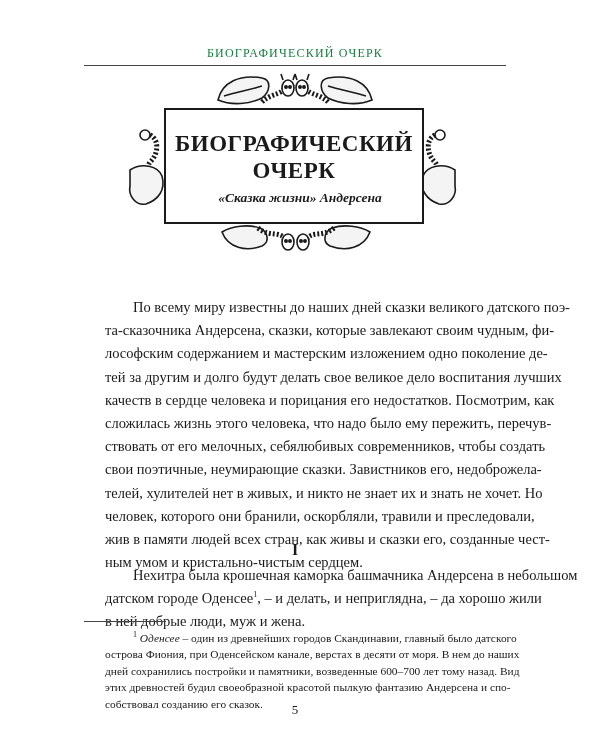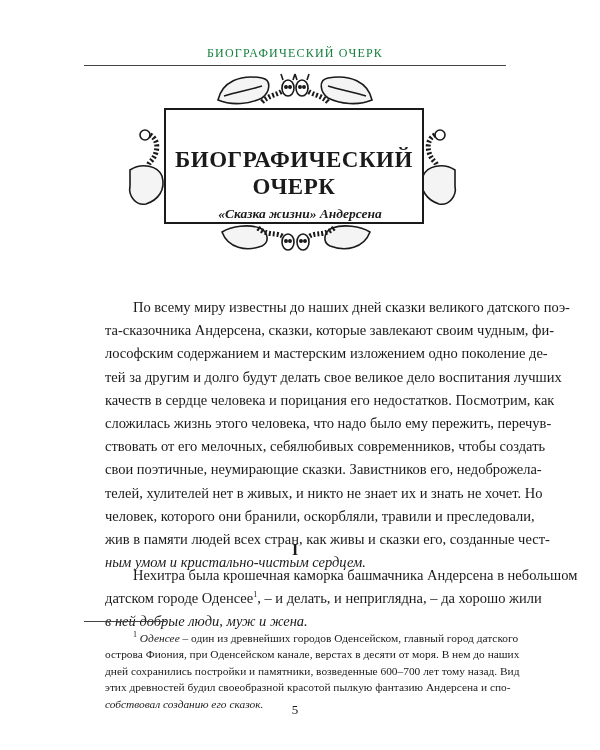--- a/index.html
+++ b/index.html
@@ -9,29 +9,29 @@
     .running-head { position: absolute; left: 84px; top: 46px; width: 422px;
                     text-align: center; font-size: 12px; letter-spacing: 1.2px; color: #15803d; }
     .head-rule { position: absolute; left: 84px; top: 65px; width: 422px; height: 1px;
                  background: #444; }
 
     .ornament { position: absolute; left: 0; top: 0; width: 600px; height: 290px; }
 
     .title-box { position: absolute; left: 164px; top: 108px; width: 260px; height: 116px;
                  border: 2px solid #1a1a1a; background: #fff; box-sizing: border-box;
                  text-align: center; }
-    .title-line1 { margin-top: 36px; font-size: 23px; letter-spacing: 0.5px; font-weight: bold; line-height: 27px; }
+    .title-line1 { margin-top: 20px; font-size: 23px; letter-spacing: 0.5px; font-weight: bold; line-height: 27px; }
     .title-line2 { font-size: 23px; letter-spacing: 0.5px; font-weight: bold; line-height: 27px; }
     .title-sub { margin-top: 6px; font-size: 13.5px; font-style: italic; font-weight: bold; padding-left: 12px; }
 
     .body-text { position: absolute; left: 84px; width: 422px; font-size: 14.5px;
                  line-height: 23.2px; text-align: justify; }
     .p1 { top: 296px; }
     .line { display: block; text-align: justify; text-align-last: justify; white-space: nowrap; margin-left: 21px; }
-    .line.last { text-align-last: left; font-style: italic; }
+    .line.last { text-align-last: left; }
 
     .chapter-num { position: absolute; left: 84px; width: 422px; top: 541px; text-align: center;
                    font-size: 16px; font-weight: bold; }
     .p2 { top: 564px; }
 
     sup { font-size: 8px; vertical-align: super; line-height: 0; }
 
     .fn-rule { position: absolute; left: 84px; top: 621px; width: 82px; height: 1px; background: #444; }
     .footnote { position: absolute; left: 84px; width: 422px; top: 630px; font-size: 11.4px;
                 line-height: 16.4px; }
@@ -116,20 +116,20 @@
 
 <div class="body-text p2">
   <span class="line" style="padding-left:28px">Нехитра была крошечная каморка башмачника Андерсена в небольшом</span>
   <span class="line"><span>датском городе Оденсее</span><sup>1</sup><span>, – и делать, и неприглядна, – да хорошо жили</span></span>
   <span class="line last">в ней добрые люди, муж и жена.</span>
 </div>
 
 <div class="fn-rule"></div>
 
 <div class="footnote">
-  <span class="line" style="padding-left:28px"><sup>1</sup> <span class="fn-term">Оденсее</span><span> – один из древнейших городов Оденсейском, главный город датского</span></span>
+  <span class="line" style="padding-left:28px"><sup>1</sup> <span class="fn-term">Оденсее</span><span> – один из древнейших городов Скандинавии, главный было датского</span></span>
   <span class="line">острова Фиония, при Оденсейском канале, верстах в десяти от моря. В нем до наших</span>
   <span class="line">дней сохранились постройки и памятники, возведенные 600–700 лет тому назад. Вид</span>
   <span class="line">этих древностей будил своеобразной красотой пылкую фантазию Андерсена и спо-</span>
   <span class="line last">собствовал созданию его сказок.</span>
 </div>
 
 <div class="page-number">5</div>
 
 </body></html>

